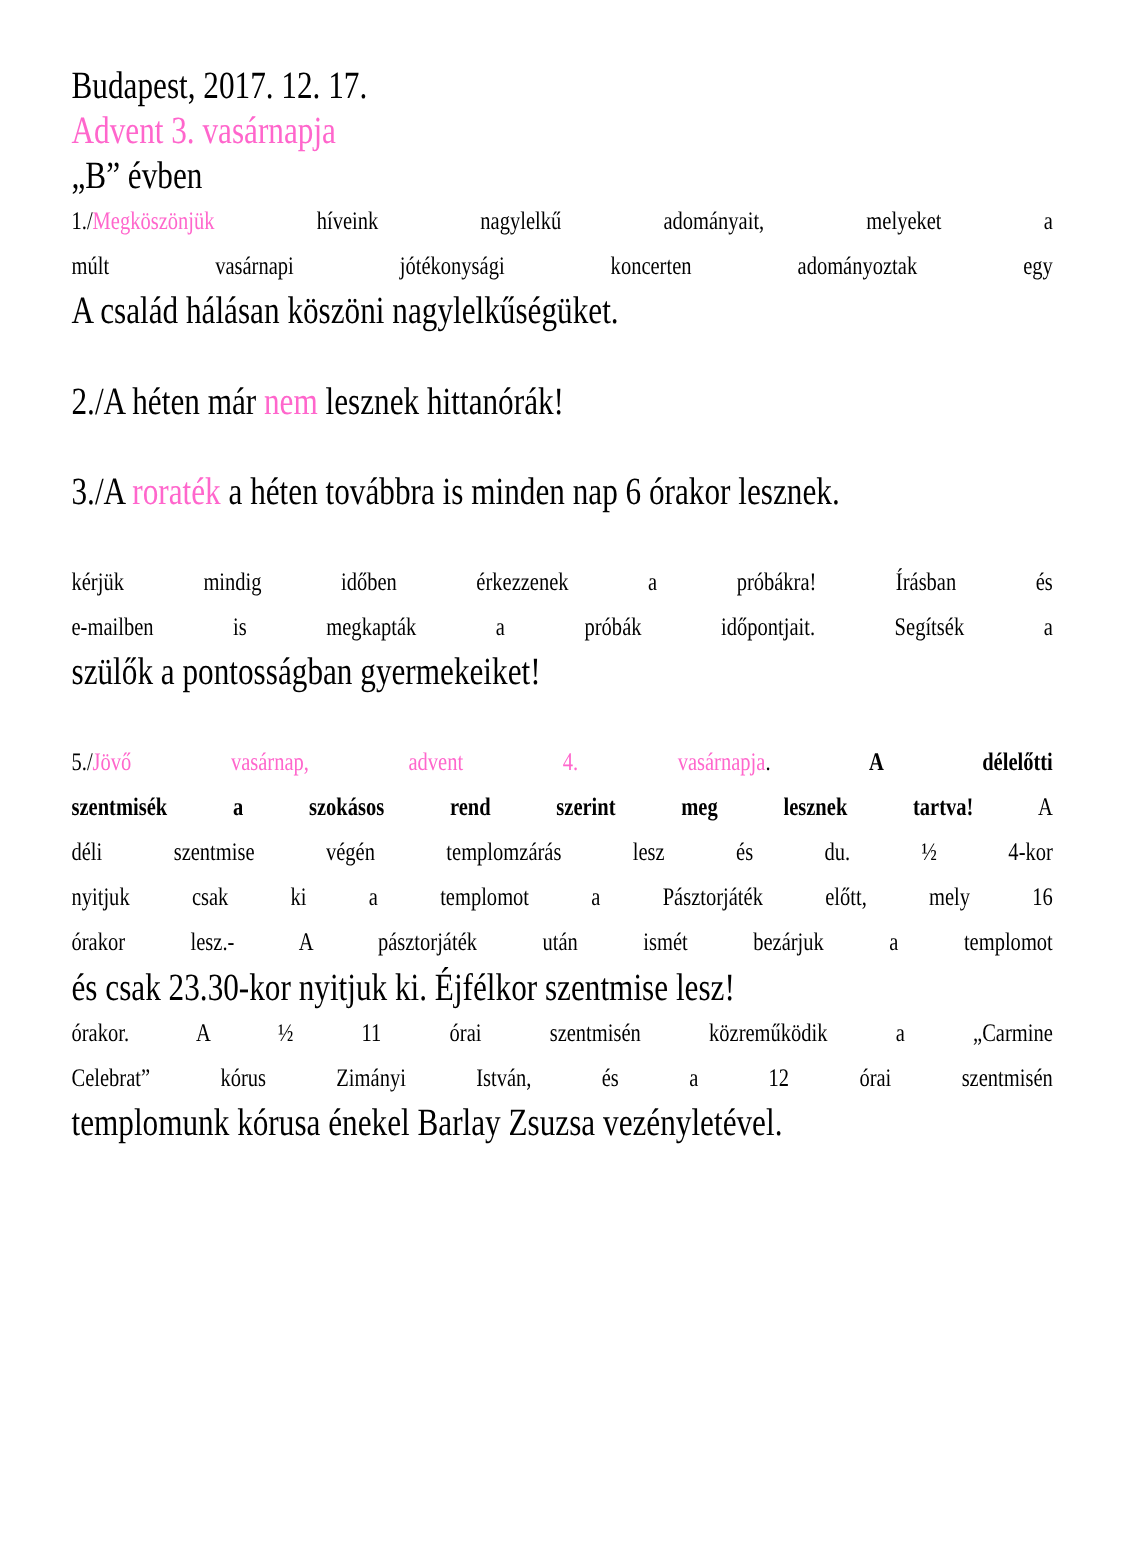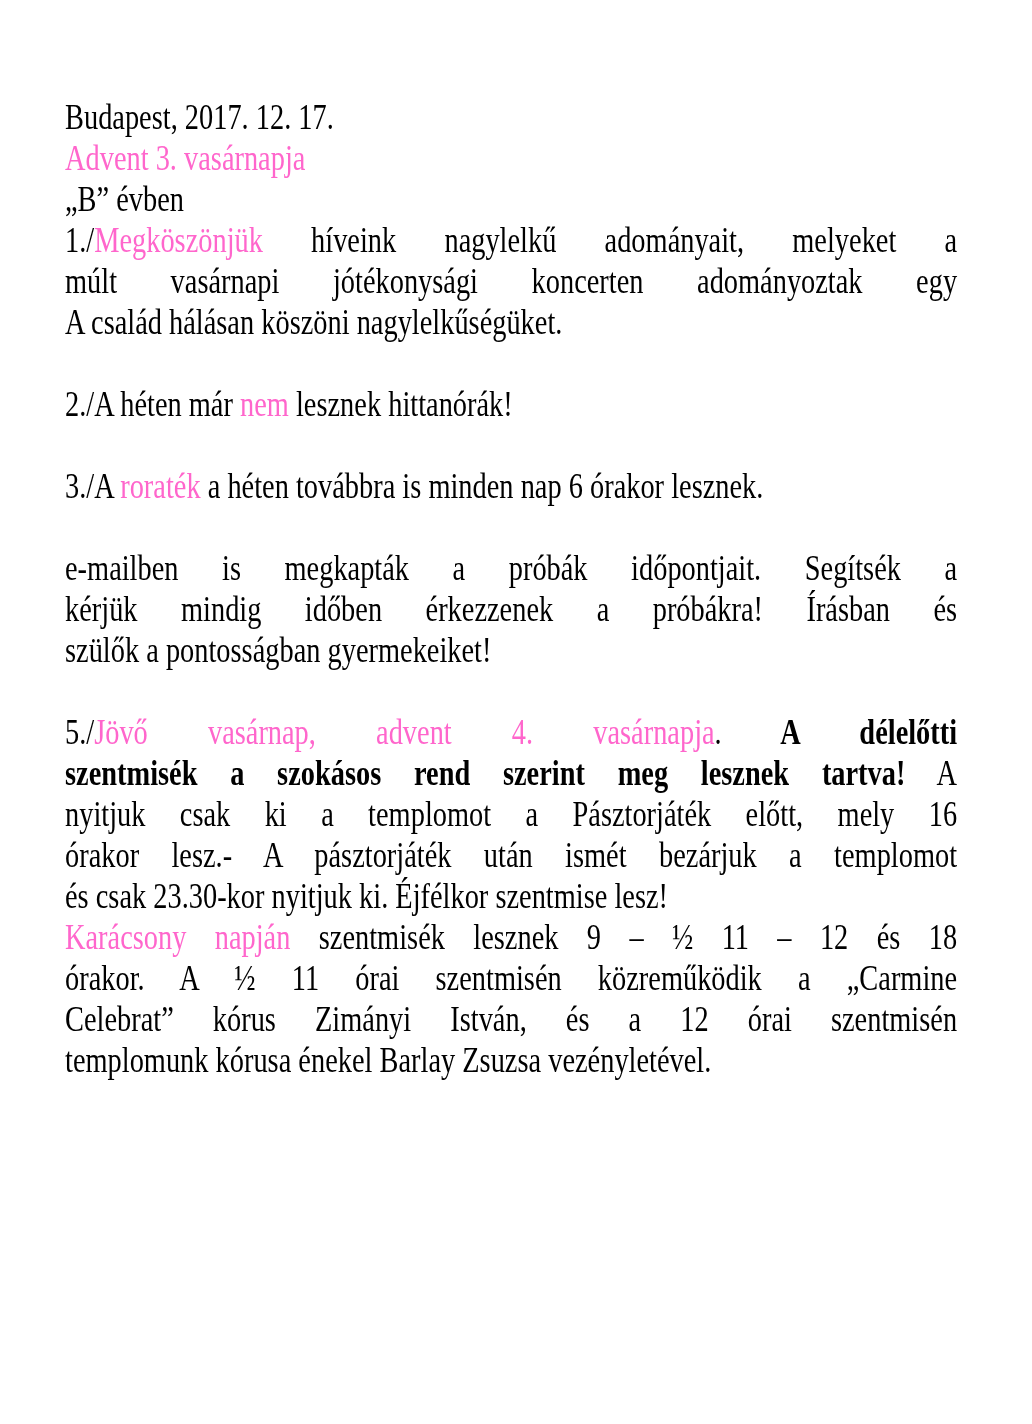--- a/index.html
+++ b/index.html
@@ -1,35 +1,34 @@
 <!DOCTYPE html>
 <html><head>
   <meta charset="utf-8">
   <style>
     html, body { margin: 0; padding: 0; background: #ffffff; }
     body { width: 1032px; height: 1424px; position: relative; overflow: hidden; }
     .page {
       position: absolute; left: 65px; top: 57px; width: 892px;
       font-family: "Liberation Serif", serif;
       color: #000;
-      margin-top: 40px;
     }
     .pink { color: #ff66cc; }
     .title-wrap { height: 79px; position: relative; }
     .title {
       position: absolute; left: 0; top: 0;
       font-family: "Liberation Serif", serif; font-weight: bold;
       font-size: 84px; line-height: 79px; color: #ff66cc;
       white-space: nowrap; transform: scaleX(0.80); transform-origin: left top;
       letter-spacing: 0px; word-spacing: 22px;
     }
     .para { position: relative; }
     .jline {
       display: block; width: 892px; height: 41px; line-height: 41px;
-      font-size: 35px; text-align: justify; text-align-last: justify;
+      font-size: 23px; text-align: justify; text-align-last: justify;
       white-space: nowrap; overflow: visible; text-decoration: underline;
     }
     .jline .inner {
       display: inline-block; width: 1100px; transform: scaleX(0.811); transform-origin: left top;
       text-align: justify; text-align-last: justify; white-space: normal;
     }
     .lline { display:block; height: 41px; line-height: 41px; font-size: 35px; white-space: nowrap; }
     .lline .inner { display:inline-block; transform: scaleX(0.811); transform-origin: left top; }
     .gap { height: 41px; }
     b { font-weight: bold; }
@@ -54,34 +53,34 @@
 
   <div class="lline"><span class="inner"><span>2./</span><span>A héten már </span><span class="pink">nem</span><span> lesznek hittanórák!</span></span></div>
 
   <div class="gap"></div>
 
   <div class="lline"><span class="inner"><span>3./</span><span>A </span><span class="pink">roraték</span><span> a héten továbbra is minden nap 6 órakor lesznek.</span></span></div>
 
   <div class="gap"></div>
 
   <div class="para">
+    <div class="jline"><span class="inner">kérjük mindig időben érkezzenek a próbákra! Írásban és</span></div>
     <div class="jline"><span class="inner">e-mailben is megkapták a próbák időpontjait. Segítsék a</span></div>
-    <div class="jline"><span class="inner">kérjük mindig időben érkezzenek a próbákra! Írásban és</span></div>
     <div class="lline"><span class="inner">szülők a pontosságban gyermekeiket!</span></div>
   </div>
 
   <div class="gap"></div>
 
   <div class="para">
     <div class="jline"><span class="inner"><span>5./</span><span class="pink">Jövő vasárnap, advent 4. vasárnapja</span><span>.</span><b> A délelőtti</b></span></div>
     <div class="jline"><span class="inner"><b>szentmisék a szokásos rend szerint meg lesznek tartva!</b><span> A</span></span></div>
+    <div class="jline"><span class="inner">déli szentmise végén templomzárás lesz és du. ½ 4-kor</span></div>
     <div class="jline"><span class="inner">nyitjuk csak ki a templomot a Pásztorjáték előtt, mely 16</span></div>
     <div class="jline"><span class="inner">órakor lesz.- A pásztorjáték után ismét bezárjuk a templomot</span></div>
     <div class="lline"><span class="inner">és csak 23.30-kor nyitjuk ki. Éjfélkor szentmise lesz!</span></div>
 
-    <div class="jline"><span class="inner"><span class="pink">Karácsony napján</span><span> szentmisék lesznek 9 – ½ 11 – 12 és 18</span></span></div>
     <div class="jline"><span class="inner">órakor. A ½ 11 órai szentmisén közreműködik a „Carmine</span></div>
     <div class="jline"><span class="inner">Celebrat” kórus Zimányi István, és a 12 órai szentmisén</span></div>
     <div class="lline"><span class="inner">templomunk kórusa énekel Barlay Zsuzsa vezényletével.</span></div>
 
   </div>
 
 </div>
 
 </body></html>

